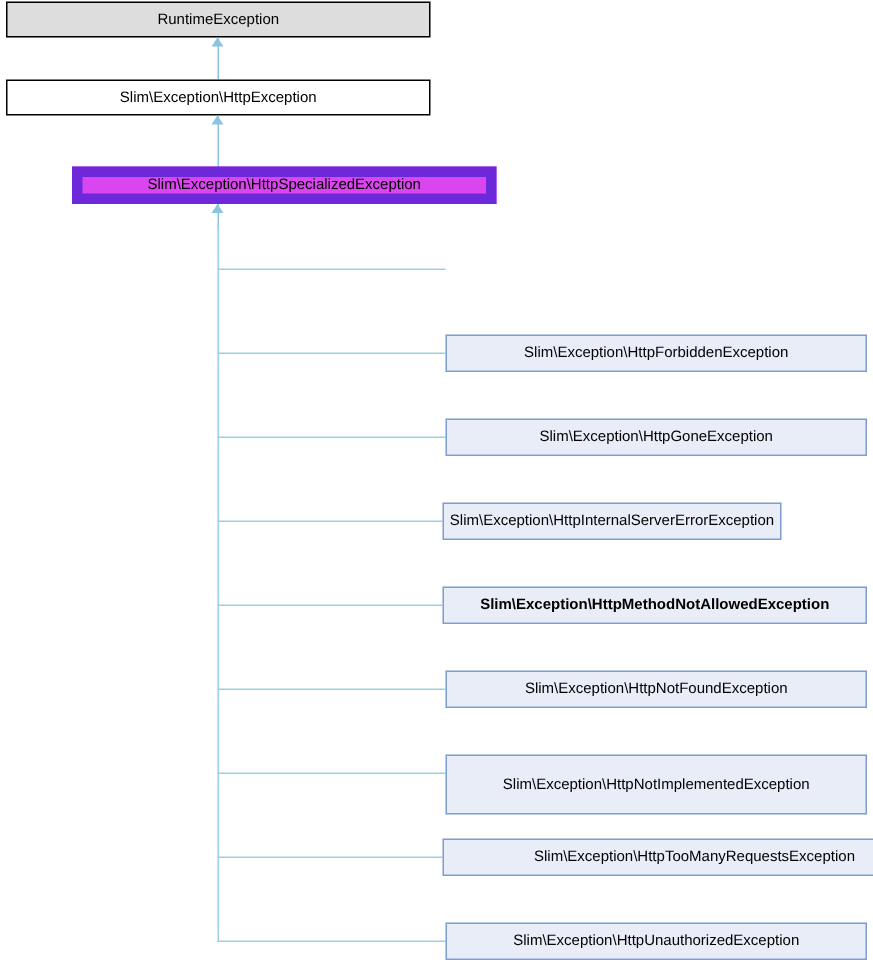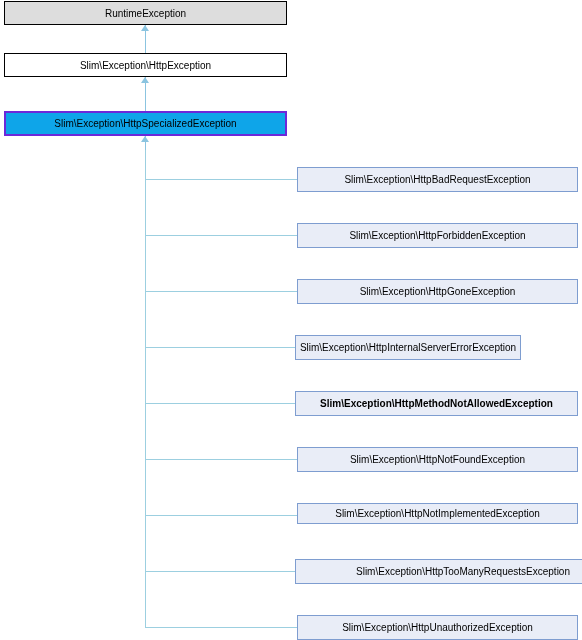--- a/index.html
+++ b/index.html
@@ -32,22 +32,23 @@
   }
   .node-root {
     background: #dddddd;
     border: 1px solid #000000;
   }
   .node-plain {
     background: #ffffff;
     border: 1px solid #000000;
   }
   .node-highlight {
-    background: #0ea5e9;
-    border: 2px solid #6d28d9;
+    background: #d946ef;
+    border: 7px solid #6d28d9;
+    margin-left: 44px;
   }
   .node-leaf {
     background: #e9edf7;
     border: 1px solid #7e9dd0;
   }
   
   .arrow-line {
     position: absolute;
     width: 1px;
     background: #8bc4e0;
@@ -94,23 +95,20 @@
   <div class="node node-highlight" style="left:4px; top:111px; width:283px; height:25px;">
     <span>Slim\Exception\HttpSpecializedException</span>
   </div>
 
   <div class="arrow-line" style="left:145px; top:136px; height:16px;"></div>
   <div class="arrow-head" style="left:141px; top:136px;"></div>
 
   <div class="trunk" style="left:145px; top:150px; height:478px;"></div>
 
   <div class="branch" style="left:145px; top:179px; width:152px;"></div>
-  <div class="node node-leaf" style="left:297px; top:167px; width:281px; height:25px;">
-    <span>Slim\Exception\HttpBadRequestException</span>
-  </div>
 
   <div class="branch" style="left:145px; top:235px; width:152px;"></div>
   <div class="node node-leaf" style="left:297px; top:223px; width:281px; height:25px;">
     <span>Slim\Exception\HttpForbiddenException</span>
   </div>
 
   <div class="branch" style="left:145px; top:291px; width:152px;"></div>
   <div class="node node-leaf" style="left:297px; top:279px; width:281px; height:25px;">
     <span>Slim\Exception\HttpGoneException</span>
   </div>
@@ -124,21 +122,21 @@
   <div class="node node-leaf" style="left:295px; top:391px; width:283px; height:25px;font-weight:bold;">
     <span>Slim\Exception\HttpMethodNotAllowedException</span>
   </div>
 
   <div class="branch" style="left:145px; top:459px; width:152px;"></div>
   <div class="node node-leaf" style="left:297px; top:447px; width:281px; height:25px;">
     <span>Slim\Exception\HttpNotFoundException</span>
   </div>
 
   <div class="branch" style="left:145px; top:515px; width:152px;"></div>
-  <div class="node node-leaf" style="left:297px; top:503px; width:281px; height:21px;">
+  <div class="node node-leaf" style="left:297px; top:503px; width:281px; height:40px;">
     <span>Slim\Exception\HttpNotImplementedException</span>
   </div>
 
   <div class="branch" style="left:145px; top:571px; width:150px;"></div>
   <div class="node node-leaf" style="left:295px; top:559px; width:336px; height:25px;">
     <span>Slim\Exception\HttpTooManyRequestsException</span>
   </div>
 
   <div class="branch" style="left:145px; top:627px; width:152px;"></div>
   <div class="node node-leaf" style="left:297px; top:615px; width:281px; height:25px;">

